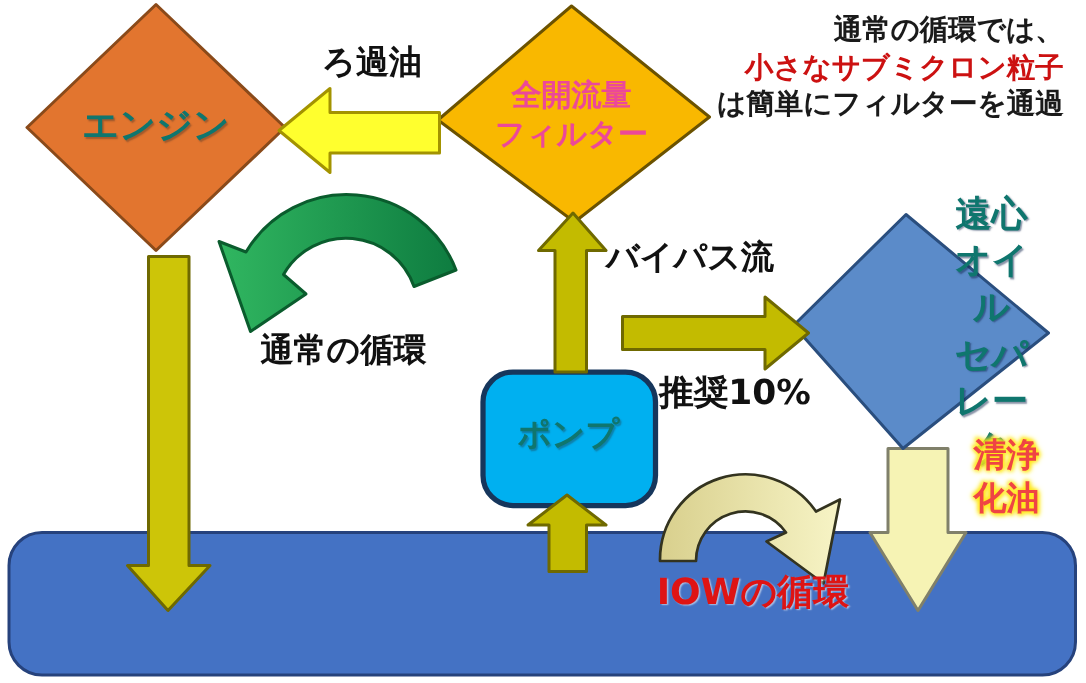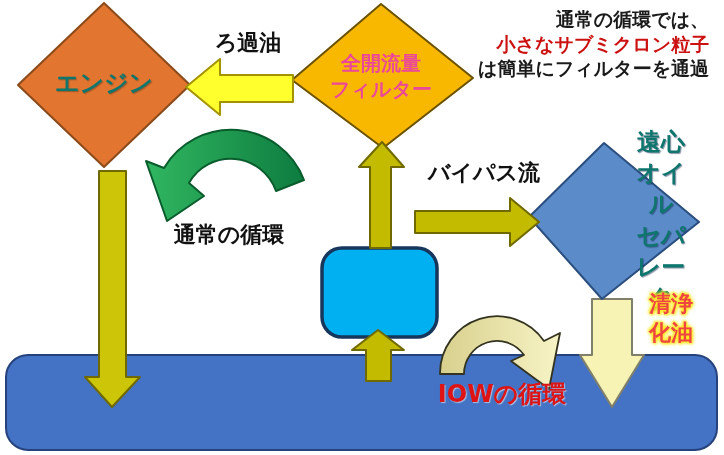--- a/index.html
+++ b/index.html
@@ -79,28 +79,30 @@
   </svg>
 
   <div class="lbl node-text white-text engine-text" style="left:104px;top:84px;">エンジン</div>
 
   <div class="lbl node-text filter-text" style="left:381px;top:76px;">全開流量
 フィルター</div>
 
   <div class="lbl node-text white-text separator-text" style="left:613px;top:221px;margin-left:48px;">遠心オイル
 セパレータ</div>
 
+  <div class="lbl node-text white-text pump-text" style="left:379px;top:291px;">ポンプ</div>
 
 
   <div class="lbl small-cap" style="left:248px;top:43px;">ろ過油</div>
 
-  <div class="lbl small-cap" style="left:484px;top:173px;">バイパス流</div>
+  <div class="lbl small-cap" style="left:460px;top:173px;">バイパス流</div>
 
   <div class="lbl small-cap" style="left:229px;top:235px;">通常の循環</div>
 
+  <div class="lbl" style="left:490px;top:263px;font-size:23px;">推奨10%</div>
 
   <div class="lbl clean-oil" style="left:671px;top:319px;">清浄化油</div>
 
   <div class="lbl iow" style="left:502px;top:395px;">IOWの循環</div>
 
   <div class="note-block">
     <div class="lbl note-line black-note">通常の循環では、</div>
     <div class="lbl note-line red-note">小さなサブミクロン粒子</div>
     <div class="lbl note-line black-note">は簡単にフィルターを通過</div>
   </div>

